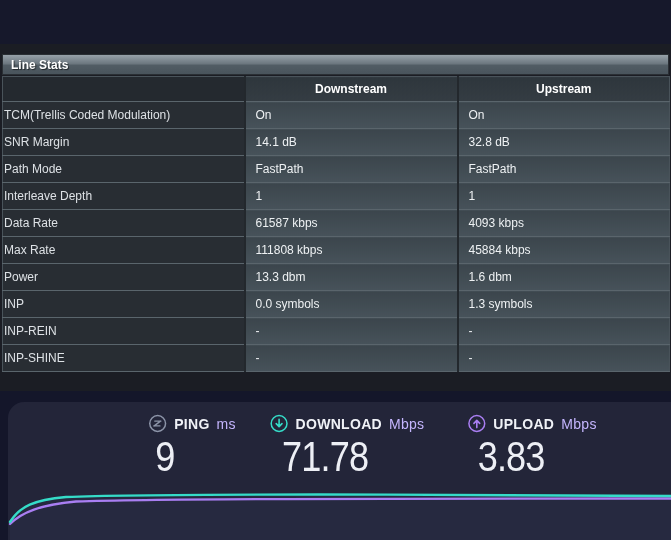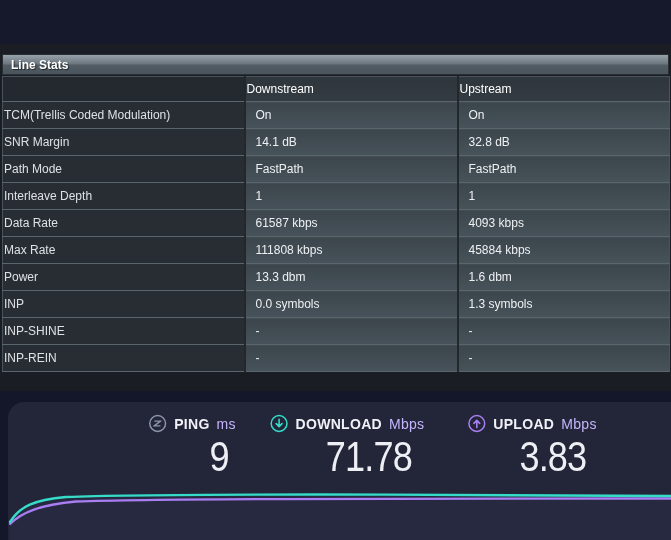--- a/index.html
+++ b/index.html
@@ -38,21 +38,21 @@
     font-size:12px;height:27px;box-sizing:border-box;
     border-bottom:1px solid #5a656c;
     overflow:hidden;white-space:nowrap;
   }
   table.stats thead td, table.stats thead th{height:25px;}
   .corner{
     background:#24292f;
   }
   th.colhead{
     background:linear-gradient(180deg,#2e363c,#343c43);
-    color:#ffffff;font-weight:normal;text-align:left;
+    color:#ffffff;font-weight:bold;text-align:center;
     border-left:2px solid #23282d;
   }
   td.label-cell{
     background:#282d33;color:#dde1e5;
   }
   td.value-cell{
     background:linear-gradient(180deg,#3b454c,#47525a);
     color:#eef1f3;
     padding-left:10px;
     border-left:2px solid #23282d;
@@ -60,21 +60,21 @@
 
   
   .gap-strip{position:absolute;top:391px;left:0;width:671px;height:149px;background:#14162a;}
   .panel{
     position:absolute;top:402px;left:8px;width:663px;height:138px;
     background:#232539;
     border-top-left-radius:16px;
   }
   .metric{
     position:absolute;top:12px;transform:translateX(-50%);
-    text-align:right;z-index:2;
+    text-align:left;z-index:2;
   }
   .metric-label{
     display:flex;align-items:center;justify-content:center;gap:7px;
     font-size:14px;letter-spacing:.3px;
   }
   .metric-label .mname{color:#f0f2f7;font-weight:bold;}
   .metric-label .munit{color:#c4b5fd;font-weight:500;}
   .metric-label svg{display:block;}
   .metric-value{
     margin-top:1px;
@@ -143,26 +143,26 @@
             <td class="label-cell">Power</td>
             <td class="value-cell">13.3 dbm</td>
             <td class="value-cell">1.6 dbm</td>
           </tr>
           <tr>
             <td class="label-cell">INP</td>
             <td class="value-cell">0.0 symbols</td>
             <td class="value-cell">1.3 symbols</td>
           </tr>
           <tr>
+            <td class="label-cell">INP-REIN</td>
+            <td class="value-cell">-</td>
+            <td class="value-cell">-</td>
+          </tr>
+          <tr>
             <td class="label-cell">INP-SHINE</td>
-            <td class="value-cell">-</td>
-            <td class="value-cell">-</td>
-          </tr>
-          <tr>
-            <td class="label-cell">INP-REIN</td>
             <td class="value-cell">-</td>
             <td class="value-cell">-</td>
           </tr>
         </tbody>
     </table>
   </div>
 
   <div class="gap-strip"></div>
 
   <div class="panel">

